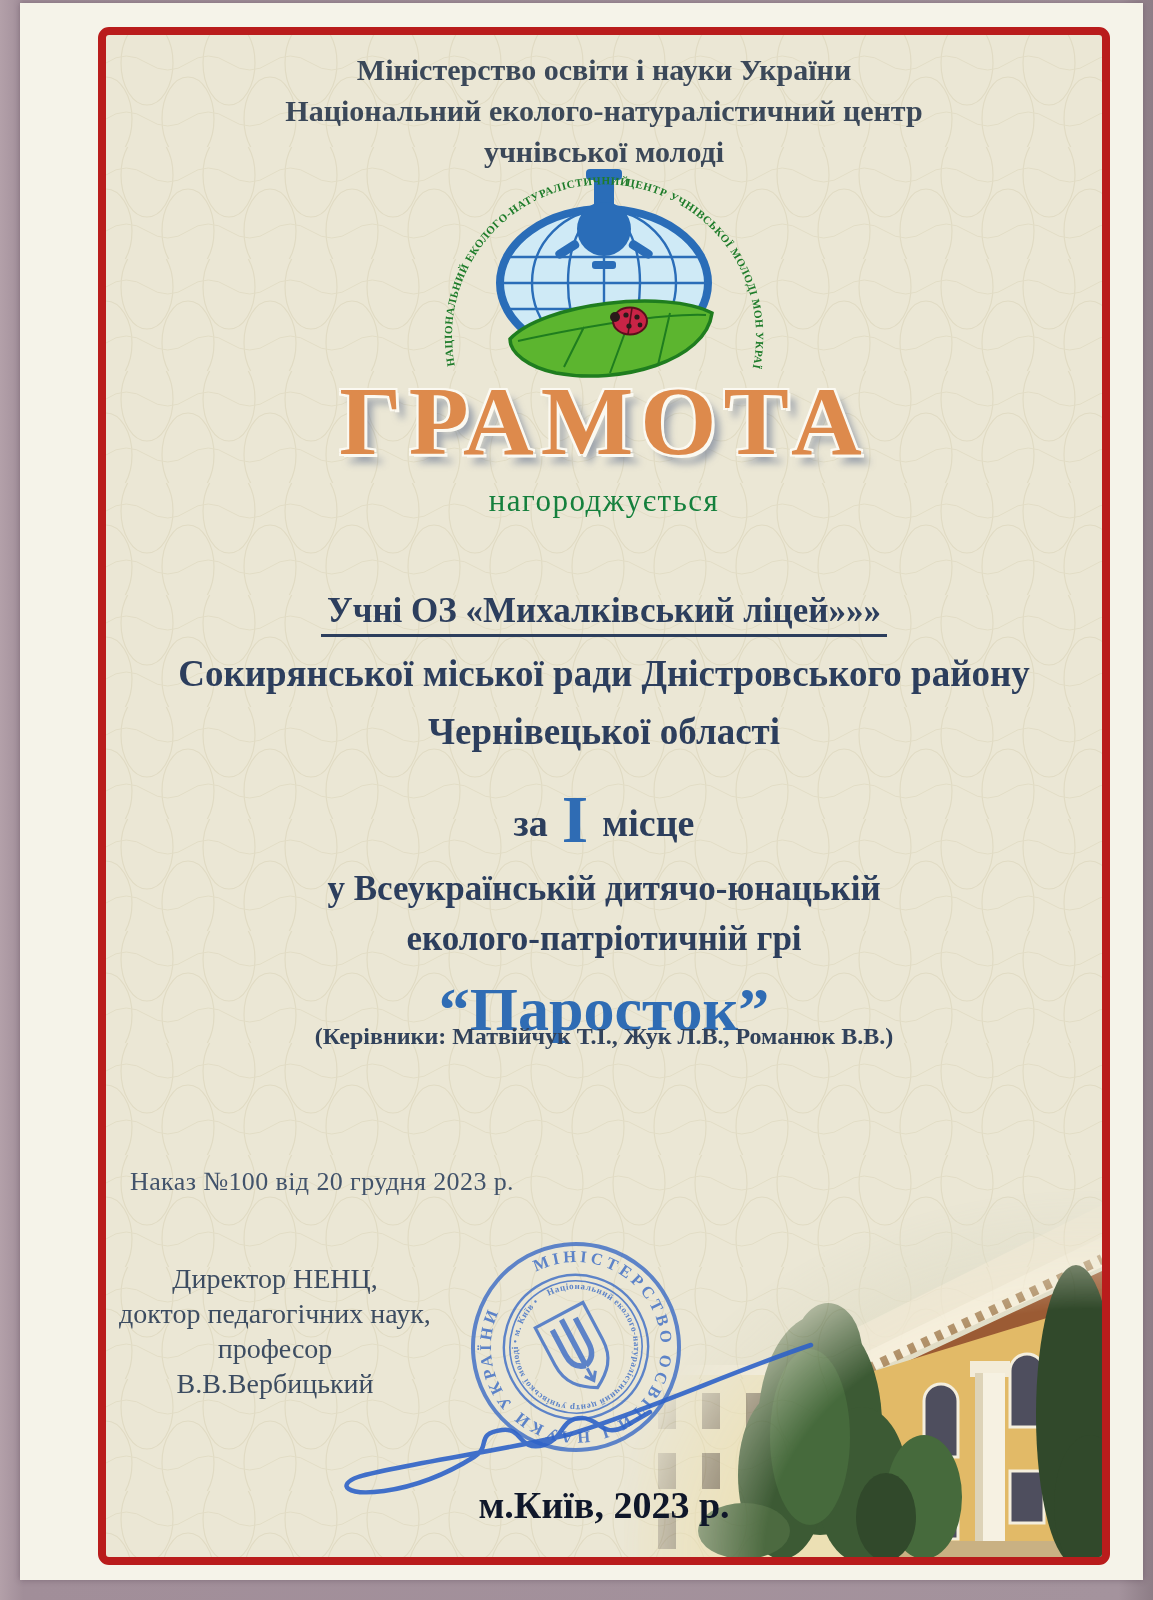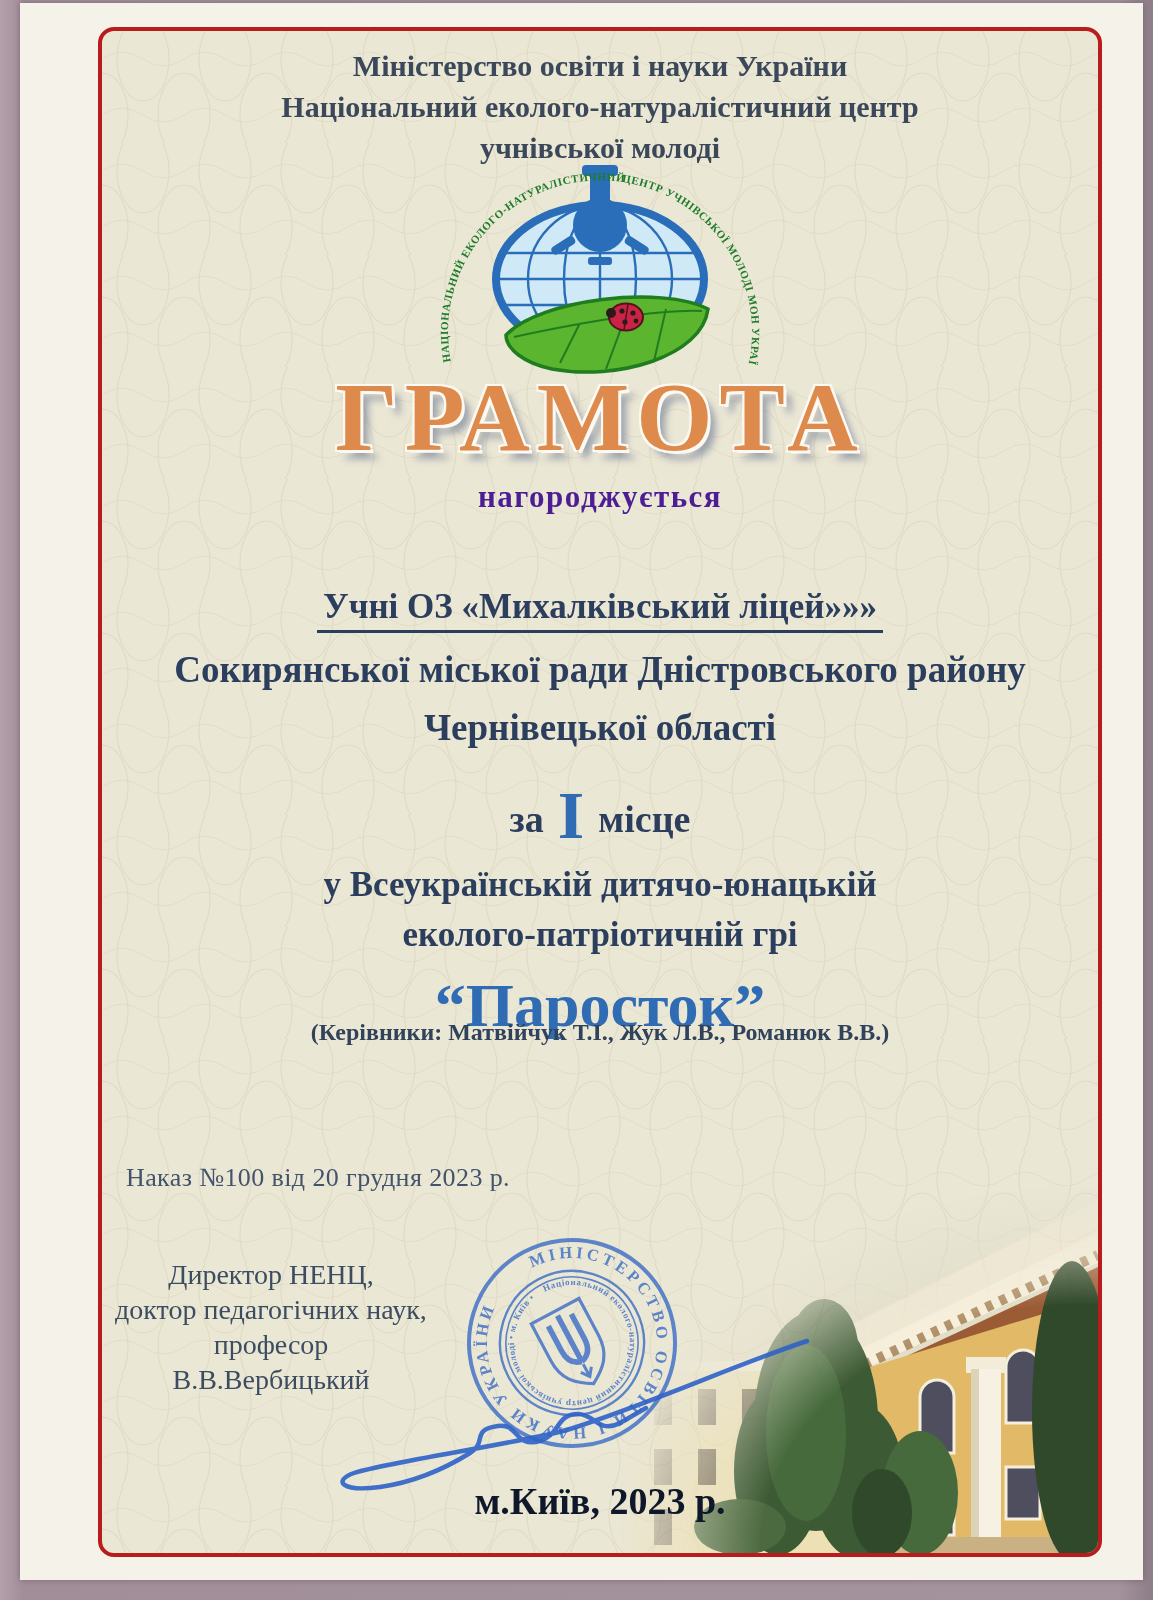--- a/index.html
+++ b/index.html
@@ -10,36 +10,36 @@
     color:#33425c;
   }
   .sheet{
     position:absolute;left:20px;top:3px;right:10px;bottom:20px;
     background:#f5f3e9;
     box-shadow:0 0 6px rgba(60,40,60,.35);
   }
   .paper{
     position:absolute;left:78px;top:24px;width:996px;height:1522px;
     background:#ebe7d5;
-    border:4px solid #b91c1c;border-radius:16px;
+    border:8px solid #b91c1c;border-radius:11px;
     overflow:hidden;
   }
   .pattern-layer{position:absolute;left:0;top:0;z-index:0;}
   .content{position:absolute;inset:0;z-index:3;}
   .center{left:0;right:0;text-align:center;position:absolute;}
 
   .header{top:14px;font-size:30px;font-weight:bold;line-height:41px;color:#3b4859;}
   .emblem{position:absolute;top:126px;left:50%;transform:translateX(-50%);z-index:3;}
 
   .title{
     top:330px;font-size:98px;font-weight:bold;letter-spacing:7px;color:#dd8a4c;
     text-shadow:-2px -2px 0 #fbf9f1,2px -2px 0 #fbf9f1,-2px 2px 0 #fbf9f1,3px 3px 0 #fbf9f1,
       8px 9px 7px rgba(95,110,140,.55);
   }
-  .subtitle{top:448px;font-size:31px;font-weight:bold;letter-spacing:1.5px;color:#4c1d95;}
+  .subtitle{top:448px;font-size:31px;font-weight:normal;letter-spacing:1.5px;color:#15803d;}
 
   .recipient{top:556px;}
   .recipient .name{
     display:inline-block;font-size:35px;font-weight:bold;color:#2c3e5d;
     border-bottom:3px solid #2c3e5d;padding:0 6px 3px;
   }
   .recipient .sub{font-size:37px;font-weight:bold;color:#2c3e5d;margin-top:15px;}
 
   .award{top:745px;}
   .place-line{font-size:38px;font-weight:bold;color:#2c3e5d;height:84px;}

